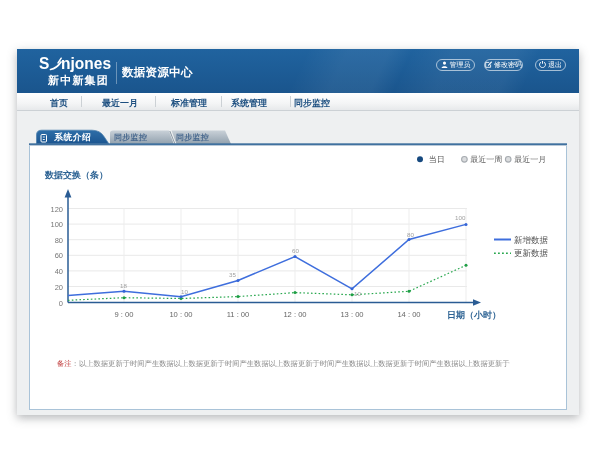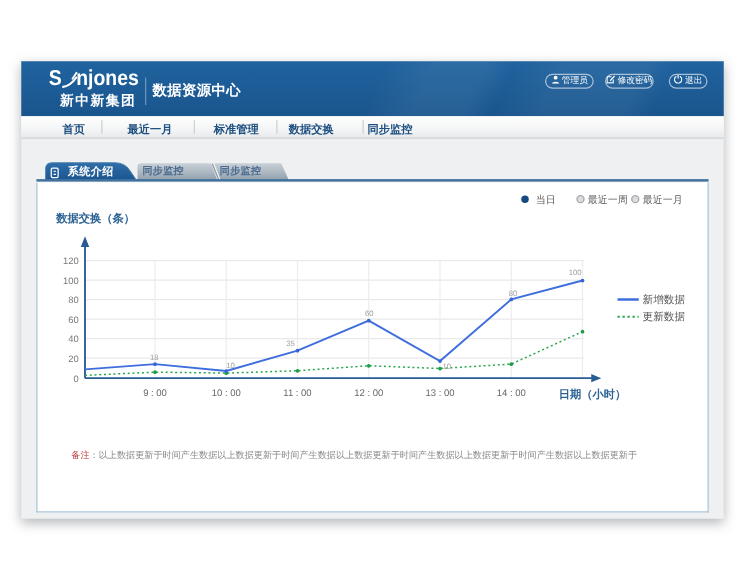--- a/index.html
+++ b/index.html
@@ -59,21 +59,21 @@
   <svg width="7" height="7" viewBox="0 0 10 10" style="vertical-align:-0.5px">
       <path d="M3,1.5 A4.2,4.2 0 1 0 7,1.5" stroke="#fff" stroke-width="1.3" fill="none"></path>
       <path d="M5,0 V4" stroke="#fff" stroke-width="1.3"></path>
     </svg>
   退出</div>
 
 <div class="nav"></div>
 <div class="nitem" style="left:59px;font-family:Liberation Mono, monospace;">首页</div>
 <div class="nitem" style="left:120px;">最近一月</div>
 <div class="nitem" style="left:189px;">标准管理</div>
-<div class="nitem" style="left:249px;">数据交换</div>
+<div class="nitem" style="left:249px;">系统管理</div>
 <div class="nitem" style="left:312px;">同步监控</div>
 <div class="nsep" style="left:81px;"></div>
 <div class="nsep" style="left:155px;"></div>
 <div class="nsep" style="left:221px;"></div>
 <div class="nsep" style="left:290px;"></div>
 
 <svg class="abs" style="left:29px;top:128px;" width="538" height="18" viewBox="0 0 538 18">
   <defs>
     <linearGradient id="silver" x1="0" y1="0" x2="0" y2="1">
       <stop offset="0" stop-color="#c9d1d8"></stop>

